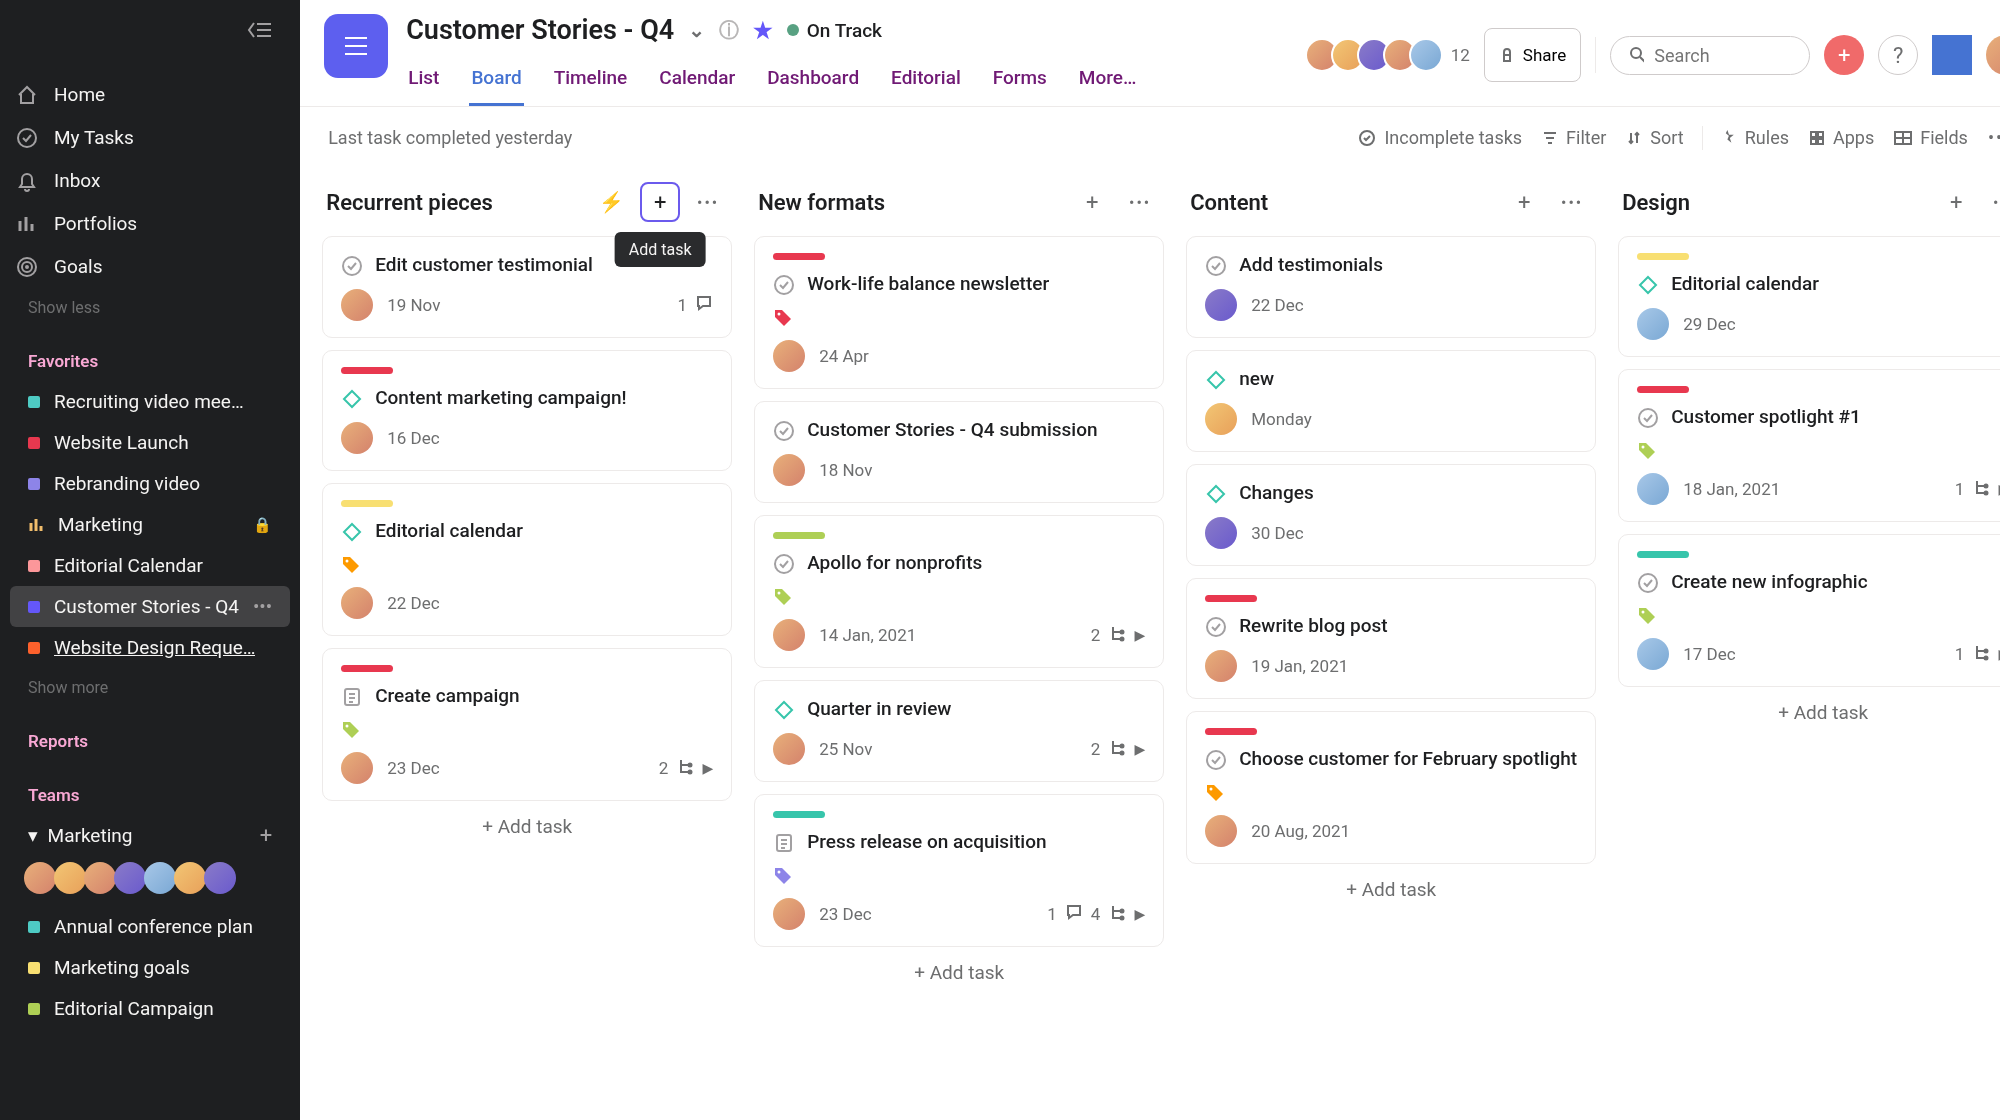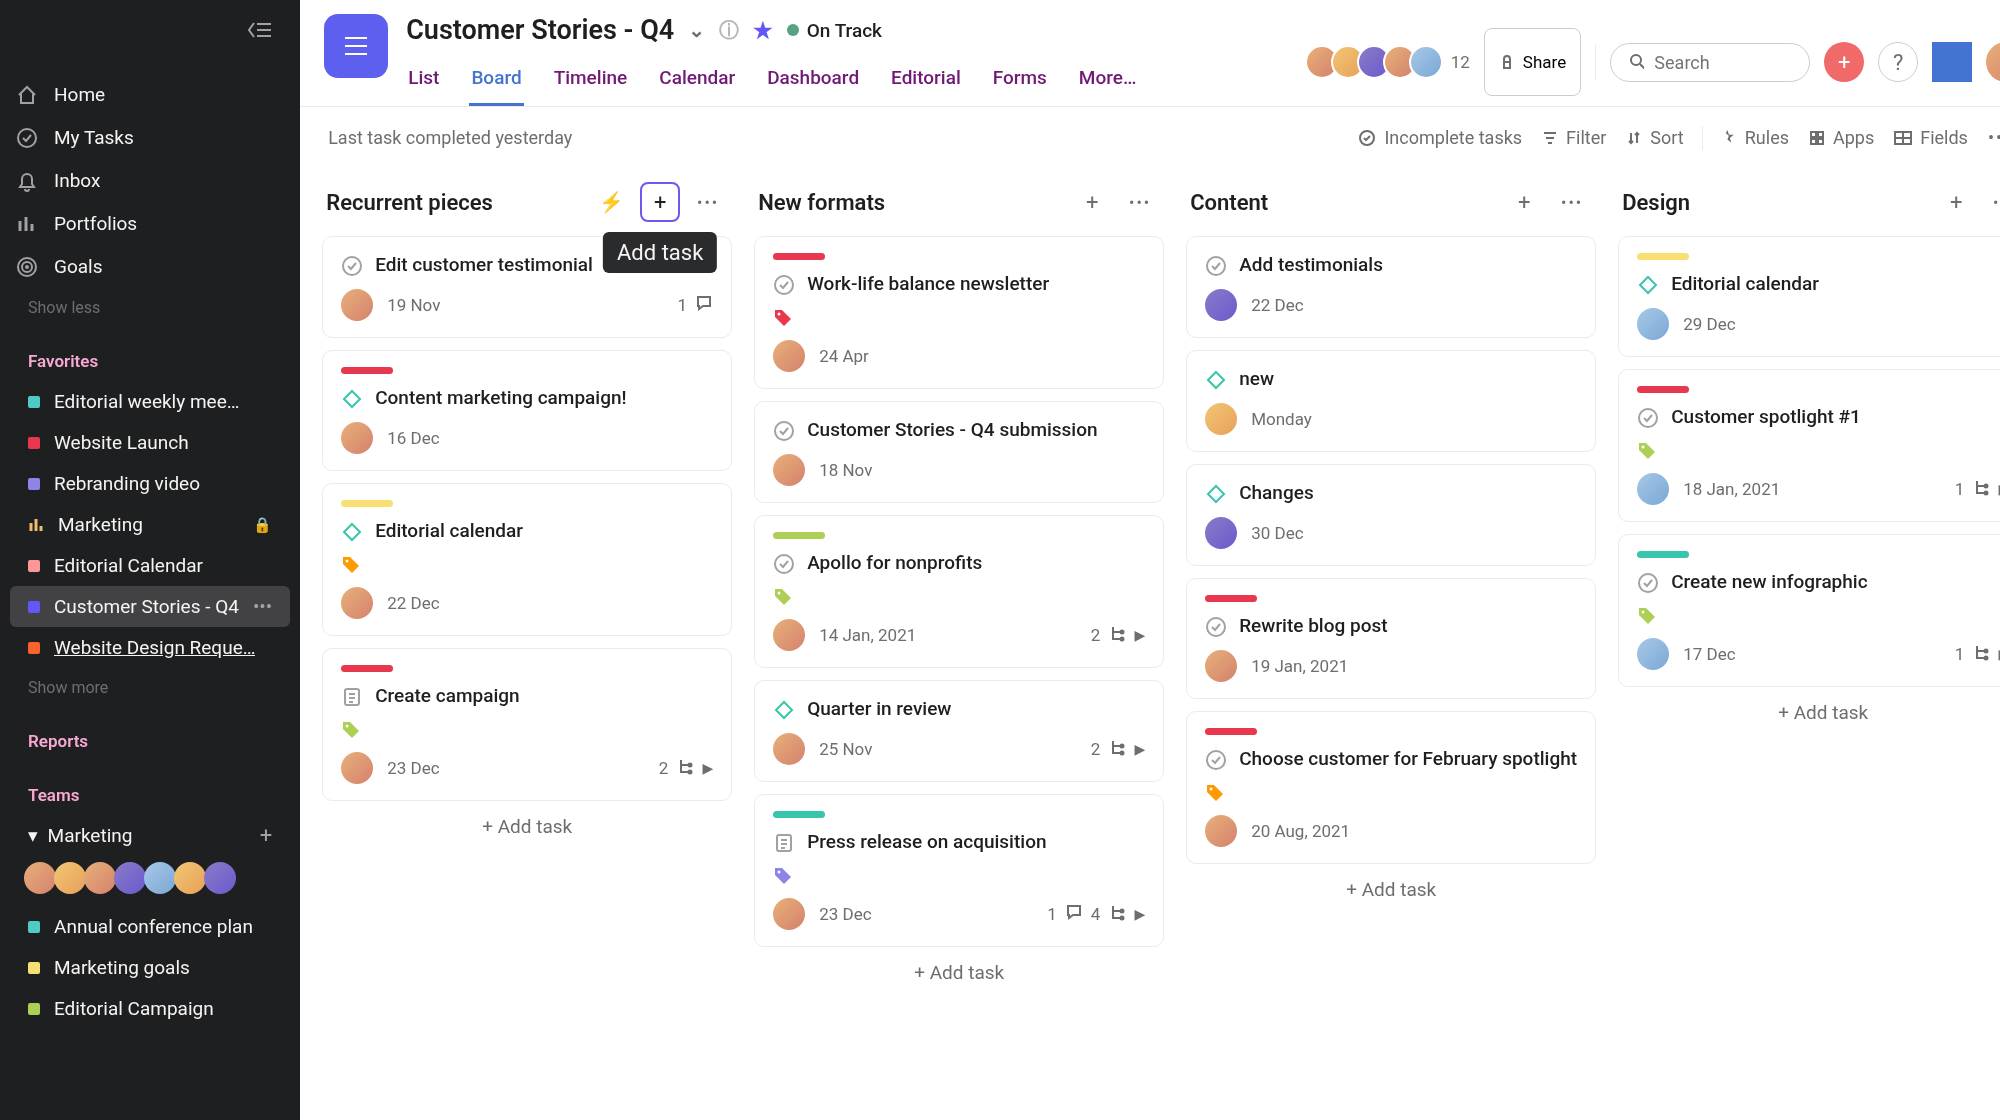--- a/index.html
+++ b/index.html
@@ -27,39 +27,39 @@
 .title-row { display: flex; align-items: center; gap: 14px; font-size: 27px; font-weight: 600; color: #1e1f21; }
 .title-row .status { font-size: 19px; font-weight: 500; color: #1e1f21; display: flex; align-items: center; gap: 8px; }
 .title-row .status .sdot { width: 12px; height: 12px; border-radius: 50%; background: #58a182; }
 .tabs { display: flex; gap: 28px; margin-top: 10px; }
 .tab { padding: 10px 2px 14px; font-size: 19px; color: #701a75; cursor: pointer; border-bottom: 3px solid transparent; font-weight: 500; }
 .tab.active { color: #4573d2; border-bottom-color: #4573d2; }
 .top-right { display: flex; align-items: center; gap: 14px; margin-top: 14px; }
 .member-stack { display: flex; align-items: center; }
 .member-stack .av { width: 34px; height: 34px; border-radius: 50%; margin-left: -8px; border: 2px solid #fff; }
 .member-count { font-size: 17px; color: #6d6e6f; margin-left: 8px; }
-.share-btn { border: 1px solid #cfcbcb; border-radius: 8px; padding: 23px 14px; display: flex; align-items: center; gap: 8px; background: #fff; cursor: pointer; font-size: 17px; }
+.share-btn { border: 1px solid #cfcbcb; border-radius: 8px; padding: 16px 14px; display: flex; align-items: center; gap: 8px; background: #fff; cursor: pointer; font-size: 17px; }
 .search-wrap { border: 1px solid #cfcbcb; border-radius: 24px; padding: 8px 18px; display: flex; align-items: center; gap: 10px; width: 200px; }
 .search-wrap input { border: none; outline: none; font-size: 18px; width: 100%; }
 .circle-btn { width: 40px; height: 40px; border-radius: 50%; display: flex; align-items: center; justify-content: center; cursor: pointer; font-size: 22px; }
 .circle-btn.add { background: #f06a6a; color: #fff; }
 .circle-btn.help { border: 1px solid #cfcbcb; color: #6d6e6f; }
 .sq-btn { width: 40px; height: 40px; background: #4573d2; cursor: pointer; }
 .profile-av { width: 40px; height: 40px; border-radius: 50%; }
 .toolbar { display: flex; align-items: center; padding: 14px 28px; font-size: 18px; color: #6d6e6f; }
 .toolbar .left { flex: 1; }
 .toolbar .tbtn { display: flex; align-items: center; gap: 8px; padding: 6px 10px; cursor: pointer; }
 .toolbar .sep { width: 1px; height: 24px; background: #edeae9; margin: 0 8px; }
 .board { flex: 1; display: flex; gap: 22px; padding: 8px 22px; overflow: hidden; }
 .column { width: 410px; flex-shrink: 0; display: flex; flex-direction: column; }
 .col-header { display: flex; align-items: center; padding: 6px 4px 14px; gap: 8px; }
 .col-title { font-size: 22px; font-weight: 600; color: #1e1f21; flex: 1; }
 .col-header .btn-box { width: 40px; height: 40px; border-radius: 8px; display: flex; align-items: center; justify-content: center; cursor: pointer; font-size: 22px; color: #6d6e6f; }
 .col-header .btn-box.outlined { border: 2.5px solid #6b5aed; color: #1e1f21; position: relative; }
-.tooltip { position: absolute; top: 48px; left: 50%; transform: translateX(-50%); background: #2a2b2d; color: #f5f4f3; padding: 8px 14px; border-radius: 6px; font-size: 22px; white-space: nowrap; }
+.tooltip { position: absolute; top: 48px; left: 50%; transform: translateX(-50%); background: #2a2b2d; color: #f5f4f3; padding: 8px 14px; border-radius: 6px; font-size: 16px; white-space: nowrap; }
 .cards { display: flex; flex-direction: column; gap: 12px; }
 .card { background: #fff; border: 1px solid #edeae9; border-radius: 10px; padding: 16px 18px; display: flex; flex-direction: column; gap: 12px; cursor: pointer; }
 .card .pill { width: 52px; height: 7px; border-radius: 5px; }
 .card-title-row { display: flex; align-items: flex-start; gap: 12px; font-size: 19px; font-weight: 500; color: #1e1f21; }
 .card-title-row .ci { flex-shrink: 0; width: 22px; height: 22px; margin-top: 2px; }
 .tag-mini { width: 20px; height: 20px; }
 .meta-row { display: flex; align-items: center; gap: 14px; font-size: 17px; color: #6d6e6f; }
 .meta-row .av { width: 32px; height: 32px; border-radius: 50%; }
 .meta-row .right { margin-left: auto; display: flex; align-items: center; gap: 8px; font-size: 17px; }
 .add-task-btn { text-align: center; padding: 14px; font-size: 19px; color: #6d6e6f; cursor: pointer; }
@@ -122,21 +122,21 @@
           </svg>
         </span>
         <span>Goals</span>
       </div>
     </div>
   <div class="small-link">Show less</div>
   <div class="section-label">Favorites</div>
   <div id="fav-list">
       <div class="fav-item">
         <span class="dot" style="background:#4ecbc4"></span>
-        <span style="overflow:hidden;text-overflow:ellipsis;">Editorial weekly mee…</span>
+        <span style="overflow:hidden;text-overflow:ellipsis;">Recruiting video mee…</span>
       </div>
       <div class="fav-item">
         <span class="dot" style="background:#e8384f"></span>
         <span style="overflow:hidden;text-overflow:ellipsis;">Website Launch</span>
       </div>
       <div class="fav-item">
         <span class="dot" style="background:#8d84e8"></span>
         <span style="overflow:hidden;text-overflow:ellipsis;">Rebranding video</span>
       </div>
       <div class="fav-item">

